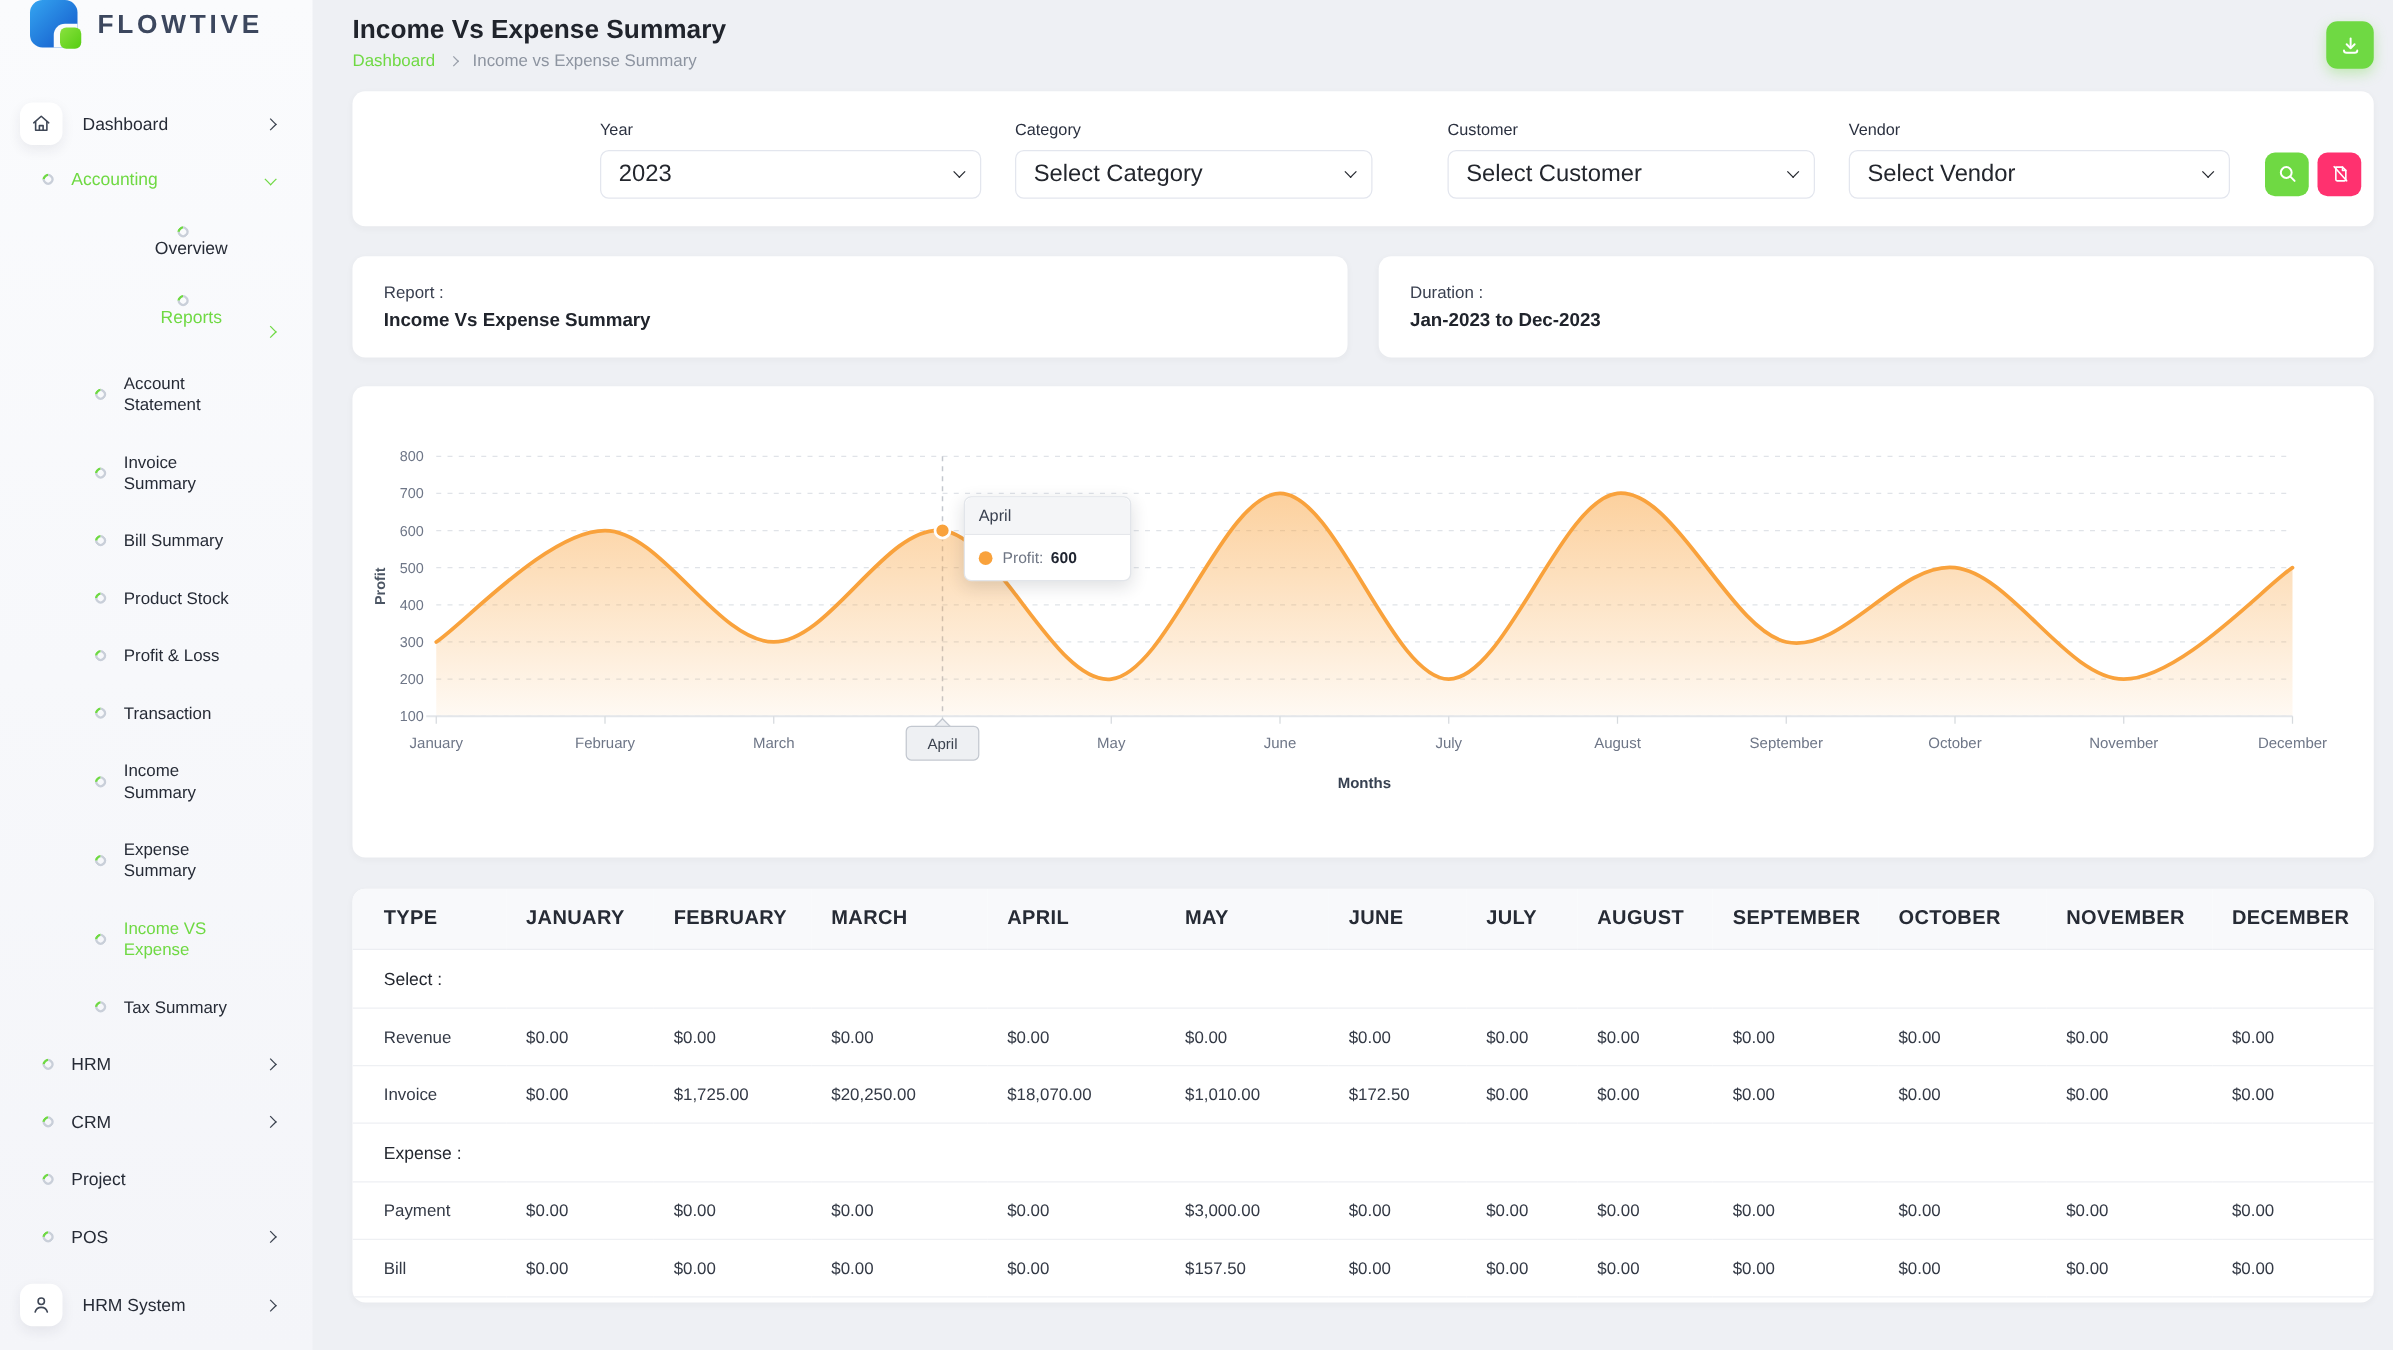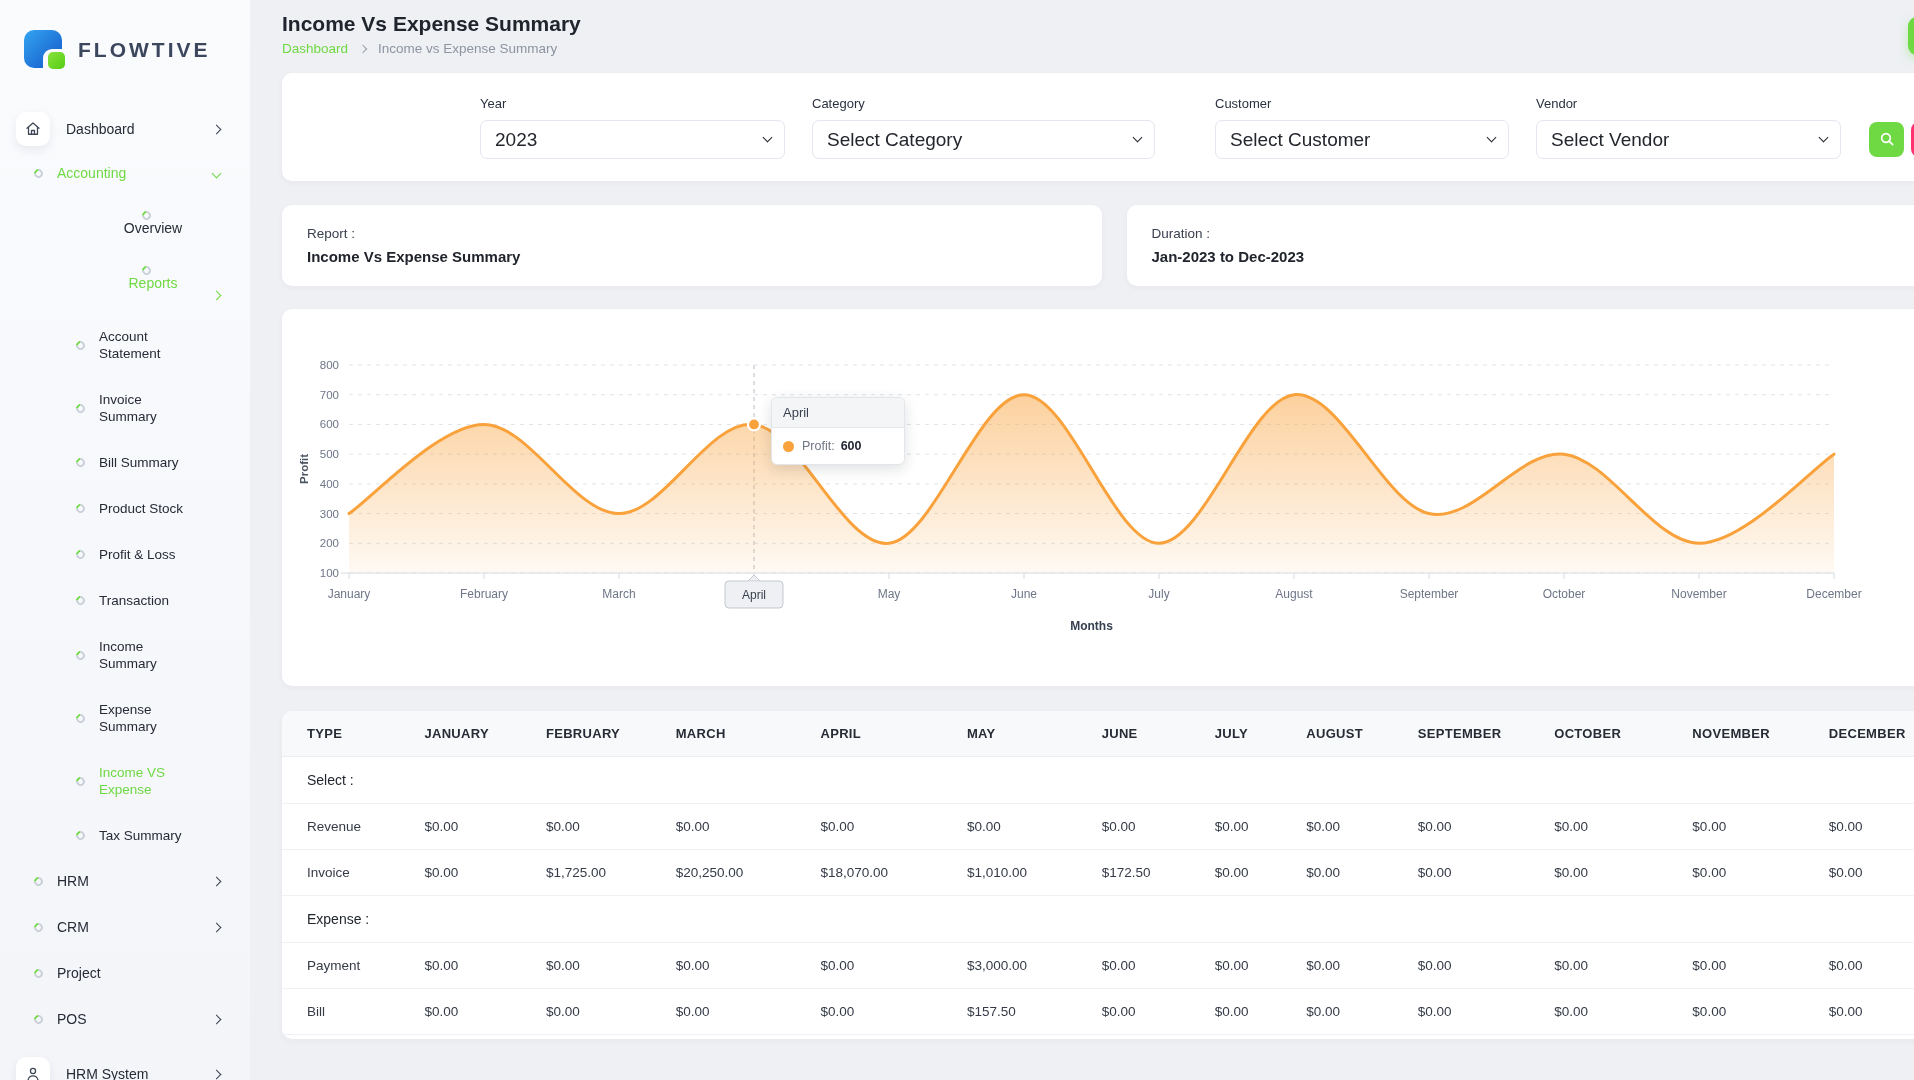--- a/index.html
+++ b/index.html
@@ -6,21 +6,21 @@
   html,body { margin:0; padding:0; }
   body {
     width:1914px; height:1080px; overflow:hidden;
     background:#eef0f4;
     font-family:"Liberation Sans", sans-serif;
     color:#23262e;
   }
   .app { display:flex; width:1914px; height:1080px; }
 
   
-  .sidebar { width:250px; flex-shrink:0; height:1080px; background:linear-gradient(180deg,#fafbfd,#f4f5f9); padding:30px 0 0 0; }
+  .sidebar { width:250px; flex-shrink:0; height:1080px; background:linear-gradient(180deg,#fafbfd,#f4f5f9); padding:0 0 0 0; }
   .logo { display:flex; align-items:center; padding-left:24px; }
   .logo-mark { position:relative; width:44px; height:40px; }
   .logo-blue { position:absolute; left:0; top:0; width:38px; height:38px; border-radius:10px; background:linear-gradient(135deg,#34a5f1,#1356c9); }
   .logo-notch { position:absolute; left:19px; top:19px; width:19px; height:19px; background:#fafbfd; border-top-left-radius:9px; }
   .logo-green { position:absolute; left:24px; top:22px; width:17px; height:17px; border-radius:5px; background:linear-gradient(135deg,#8ae23e,#55cd12); }
   .logo-text { font-size:21px; letter-spacing:3px; color:#3c475e; font-weight:600; margin-left:10px; }
   .nav { margin-top:42px; }
   .nav-item { display:flex; align-items:center; cursor:pointer; font-size:14px; color:#262b36; font-weight:500; }
   .nav-item.lvl0 { padding-left:16px; margin-bottom:19px; }
   .nav-item.lvl1 { padding-left:34px; margin-bottom:29px; }
@@ -48,21 +48,21 @@
 
   .card { background:#fff; border-radius:10px; box-shadow:0 2px 6px rgba(40,45,60,.04); }
 
   
   .filter-card { margin-top:17px; height:108px; display:flex; align-items:center; position:relative; padding-left:198px; }
   .fg { display:flex; flex-direction:column; margin-right:27px; }
   .fg label { font-size:13px; color:#2b3140; margin-bottom:9px; }
   .selwrap { position:relative; }
   .selwrap select { height:39px; border:1px solid #e3e6ee; border-radius:7px; background:#fff; padding:0 30px 0 14px; font-size:19px; color:#23262d; appearance:none; -webkit-appearance:none; width:100%; font-family:"Liberation Sans",sans-serif; }
   .sel-chev { position:absolute; right:14px; top:14px; width:7px; height:7px; border-right:1.8px solid #23262d; border-bottom:1.8px solid #23262d; transform:rotate(45deg); pointer-events:none; }
-  .w-year{width:305px;} .w-cat{width:343px;} .w-cust{width:294px; } .fg.gap{margin-left:33px;} .w-vend{width:305px;}
+  .w-year{width:305px;} .w-cat{width:286px;} .w-cust{width:294px; } .fg.gap{margin-left:33px;} .w-vend{width:305px;}
   .icon-btn { width:35px; height:35px; border:none; border-radius:8px; display:flex; align-items:center; justify-content:center; color:#fff; cursor:pointer; margin-top:24px; }
   .btn-search { background:#6fd943; margin-left:1px; }
   .btn-reset { background:#ff316f; margin-left:7px; }
 
   
   .info-row { display:flex; gap:25px; margin-top:24px; }
   .info-card { flex:1; padding:21px 25px; }
   .info-label { font-size:13.5px; color:#3a4050; margin-bottom:7px; }
   .info-value { font-size:15px; font-weight:700; color:#20242c; }
 
@@ -71,21 +71,21 @@
   .chart-card svg { position:absolute; left:0; top:0; }
   .tooltip { position:absolute; left:489px; top:88px; width:134px; background:#fff; border:1px solid #e2e5ea; border-radius:6px; box-shadow:0 4px 14px rgba(30,35,50,.14); z-index:3; }
   .tt-head { background:#f4f5f7; padding:7px 11px; font-size:13px; color:#3a4150; border-bottom:1px solid #e5e7eb; border-radius:6px 6px 0 0; }
   .tt-body { padding:11px; display:flex; align-items:center; font-size:12.5px; color:#6f7684; }
   .tt-dot { width:11px; height:11px; border-radius:50%; background:#f9a23c; margin-right:8px; flex-shrink:0; }
   .tt-val { color:#1f2430; font-weight:700; margin-left:6px; }
 
   
   .table-card { margin-top:25px; overflow:hidden; padding-bottom:4px; }
   table { width:100%; border-collapse:collapse; table-layout:fixed; }
-  thead th { text-align:left; padding:15px 16px; font-size:13px; font-weight:700; color:#262b35; background:#f8f9fb; border-bottom:1px solid #eceef2; letter-spacing:.3px; }
+  thead th { text-align:left; padding:15px 16px; font-size:16px; font-weight:700; color:#262b35; background:#f8f9fb; border-bottom:1px solid #eceef2; letter-spacing:.3px; }
   thead th:first-child, tbody td:first-child { padding-left:25px; }
   tbody td { padding:15px 16px; font-size:13.5px; color:#343a46; border-bottom:1px solid #eef0f3; }
   tr.section-row td { color:#22262e; font-size:14px; }
 </style>
 </head>
 <body>
 
 <div class="app">
 
   <aside class="sidebar">

